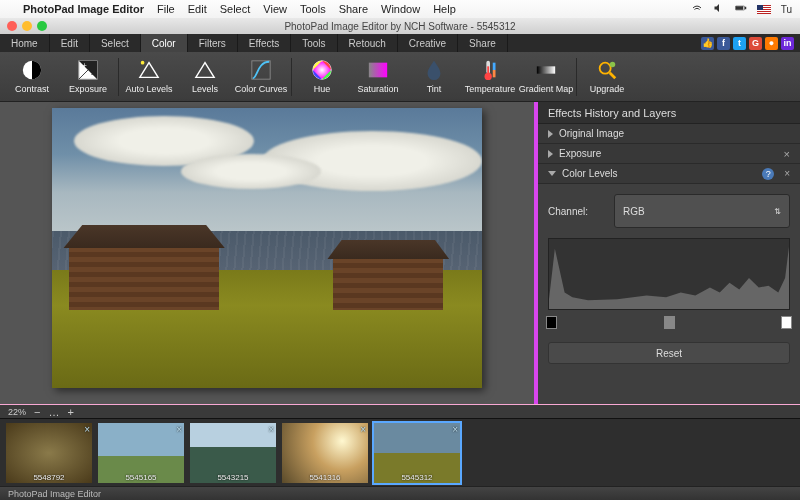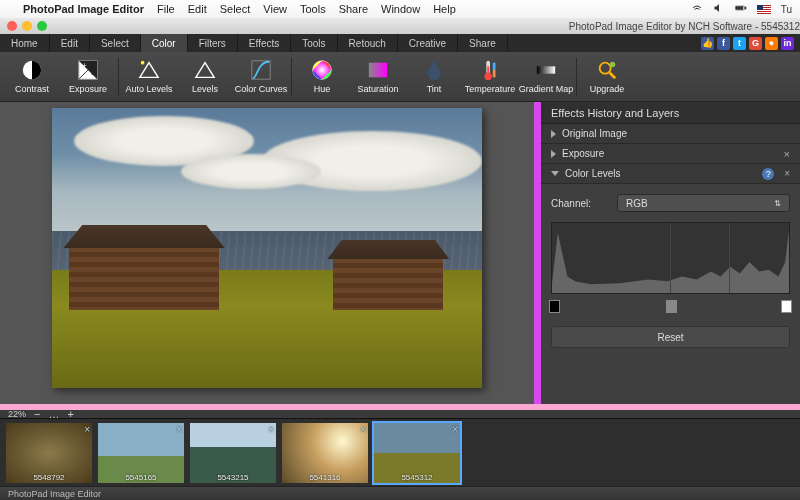--- a/index.html
+++ b/index.html
@@ -9,21 +9,21 @@
 .menubar .appname{font-weight:700}
 .menubar .spacer{flex:1}
 .menubar .tray{display:flex;gap:10px;align-items:center;color:#333;font-size:10px}
 .menubar .tray svg{width:12px;height:12px}
 .titlebar{height:16px;background:linear-gradient(#e8e8e8,#cfcfcf);display:flex;align-items:center;font-size:10px;color:#444;position:relative}
 .tl-buttons{display:flex;gap:5px;padding-left:7px}
 .tl-buttons span{width:10px;height:10px;border-radius:50%;display:block}
 .tl-close{background:#ff5f57}
 .tl-min{background:#ffbd2e}
 .tl-max{background:#28c940}
-.titlebar .title{position:absolute;left:0;right:0;text-align:right;pointer-events:none}
+.titlebar .title{position:absolute;left:0;right:0;text-align:center;pointer-events:none}
 .tabbar{height:18px;background:#2a2a2a;display:flex;align-items:stretch;font-size:10px;color:#ccc}
 .tabbar .tab{padding:0 11px;display:flex;align-items:center;cursor:pointer;border-right:1px solid #1a1a1a}
 .tabbar .tab.active{background:#444;color:#fff}
 .tabbar .spacer{flex:1}
 .tabbar .socials{display:flex;align-items:center;gap:3px;padding-right:6px}
 .tabbar .socials span{width:13px;height:13px;border-radius:2px;display:flex;align-items:center;justify-content:center;font-size:9px;font-weight:700;color:#fff}
 .toolbar{height:50px;background:linear-gradient(#4a4a4a,#3c3c3c);display:flex;align-items:center;padding:0 4px;border-bottom:1px solid #222}
 .tool{display:flex;flex-direction:column;align-items:center;justify-content:center;width:56px;height:46px;cursor:pointer;gap:3px}
 .tool .icon{width:22px;height:22px;display:flex;align-items:center;justify-content:center}
 .tool .label{font-size:9px;color:#eee;white-space:nowrap}
@@ -37,41 +37,41 @@
 .cloud.c2{top:15%;right:0;width:220px;height:60px}
 .cloud.c3{top:30%;left:30%;width:140px;height:35px}
 .mountains{position:absolute;top:44%;left:0;right:0;height:18%;background:linear-gradient(#4b5a6a,#5a6676)}
 .mountains::before{content:"";position:absolute;top:0;left:0;right:0;height:100%;background:repeating-linear-gradient(95deg,rgba(255,255,255,0.05) 0 2px,transparent 2px 8px)}
 .ground{position:absolute;bottom:0;left:0;right:0;height:42%;background:linear-gradient(#7a7a1a 0%,#8a8a20 30%,#6a6a15 100%)}
 .cabin{position:absolute;bottom:28%}
 .cabin.left{left:4%;width:150px;height:85px}
 .cabin.right{right:9%;width:110px;height:70px}
 .cabin .roof{position:absolute;top:0;left:-6px;right:-6px;height:28%;background:linear-gradient(#4a3628,#3a2a1e);clip-path:polygon(0 100%,12% 0,88% 0,100% 100%)}
 .cabin .wall{position:absolute;top:26%;left:0;right:0;bottom:0;background:repeating-linear-gradient(#6a4428 0 5px,#5a3820 5px 10px)}
-.sidepanel{width:266px;background:#3a3a3a;border-left:7px solid #d946ef;display:flex;flex-direction:column;font-size:11px;color:#ddd}
+.sidepanel{width:266px;background:#3a3a3a;border-left:4px solid #d946ef;display:flex;flex-direction:column;font-size:11px;color:#ddd}
 .sidepanel .header{height:22px;background:#303030;display:flex;align-items:center;padding:0 10px;font-size:11px;border-bottom:1px solid #222}
 .layer-row{height:20px;display:flex;align-items:center;padding:0 10px;background:#383838;border-bottom:1px solid #2a2a2a;cursor:pointer;gap:6px;font-size:10px}
 .layer-row .tri{width:0;height:0;border-top:4px solid transparent;border-bottom:4px solid transparent;border-left:5px solid #aaa}
 .layer-row.expanded .tri{border-left:4px solid transparent;border-right:4px solid transparent;border-top:5px solid #aaa;border-bottom:none}
 .layer-row .x{margin-left:auto;font-size:11px;color:#aaa}
 .layer-row .help{margin-left:auto;width:12px;height:12px;border-radius:50%;background:#4a7ab8;color:#fff;font-size:9px;display:flex;align-items:center;justify-content:center;margin-right:4px}
 .layer-body{padding:10px;flex:1;background:#3f3f3f}
 .channel-row{display:flex;align-items:center;gap:16px;margin-bottom:10px}
 .channel-row label{font-size:10px;width:50px}
-.channel-select{flex:1;height:18px;background:#505050;border:1px solid #2a2a2a;border-radius:3px;color:#ddd;font-size:10px;padding:0 8px;display:flex;align-items:center;justify-content:space-between}
+.channel-select{flex:1;height:18px;background:#505050;border:1px solid #2a2a2a;border-radius:3px;color:#ddd;font-size:10px;padding:16px 8px;display:flex;align-items:center;justify-content:space-between}
 .histogram{height:72px;background:#333;border:1px solid #222;position:relative;margin-bottom:6px;overflow:hidden}
 .histogram svg{width:100%;height:100%;display:block}
 .hist-grid{position:absolute;top:0;left:0;right:0;bottom:0;background:repeating-linear-gradient(90deg,transparent 0 24.8%,#444 24.8% 25%)}
 .hist-sliders{height:14px;position:relative;margin-bottom:12px}
 .hist-sliders .h{position:absolute;width:11px;height:13px;top:0;background:#000;border:1px solid #888}
 .hist-sliders .h.black{left:-2px;background:#000}
 .hist-sliders .h.gray{left:calc(50% - 5px);background:#888}
 .hist-sliders .h.white{right:-2px;background:#fff}
 .reset-btn{width:100%;height:22px;background:#4a4a4a;border:1px solid #333;border-radius:3px;color:#ddd;font-size:10px;cursor:pointer}
-.zoombar{height:14px;background:#3a3a3a;display:flex;align-items:center;padding:0 8px;font-size:9px;color:#ccc;gap:8px;border-top:6px solid #f9a8d4}
+.zoombar{height:14px;background:#3a3a3a;display:flex;align-items:center;padding:0 8px;font-size:9px;color:#ccc;gap:8px;border-top:1px solid #f9a8d4}
 .zoombar .zbtn{cursor:pointer;font-size:11px}
 .thumbstrip{height:68px;background:#2e2e2e;display:flex;align-items:center;padding:4px 6px;gap:6px;border-top:1px solid #111}
 .thumb{width:86px;height:60px;position:relative;background:#666;cursor:pointer}
 .thumb.active{outline:2px solid #5aa8ff}
 .thumb .tx{position:absolute;top:1px;right:2px;font-size:10px;color:#bde;cursor:pointer;text-shadow:0 0 2px #000}
 .thumb .tlabel{position:absolute;bottom:1px;left:0;right:0;text-align:center;font-size:8px;color:#eee;text-shadow:0 0 2px #000}
 .statusbar{height:14px;background:linear-gradient(#444,#333);display:flex;align-items:center;padding:0 8px;font-size:9px;color:#bbb;border-top:1px solid #222}
 .flag{display:inline-block;width:14px;height:9px;background:linear-gradient(#b22 0 12%,#fff 12% 22%,#b22 22% 34%,#fff 34% 45%,#b22 45% 56%,#fff 56% 67%,#b22 67% 78%,#fff 78% 89%,#b22 89% 100%);position:relative}
 .flag::before{content:"";position:absolute;top:0;left:0;width:6px;height:5px;background:#236}
 </style>

